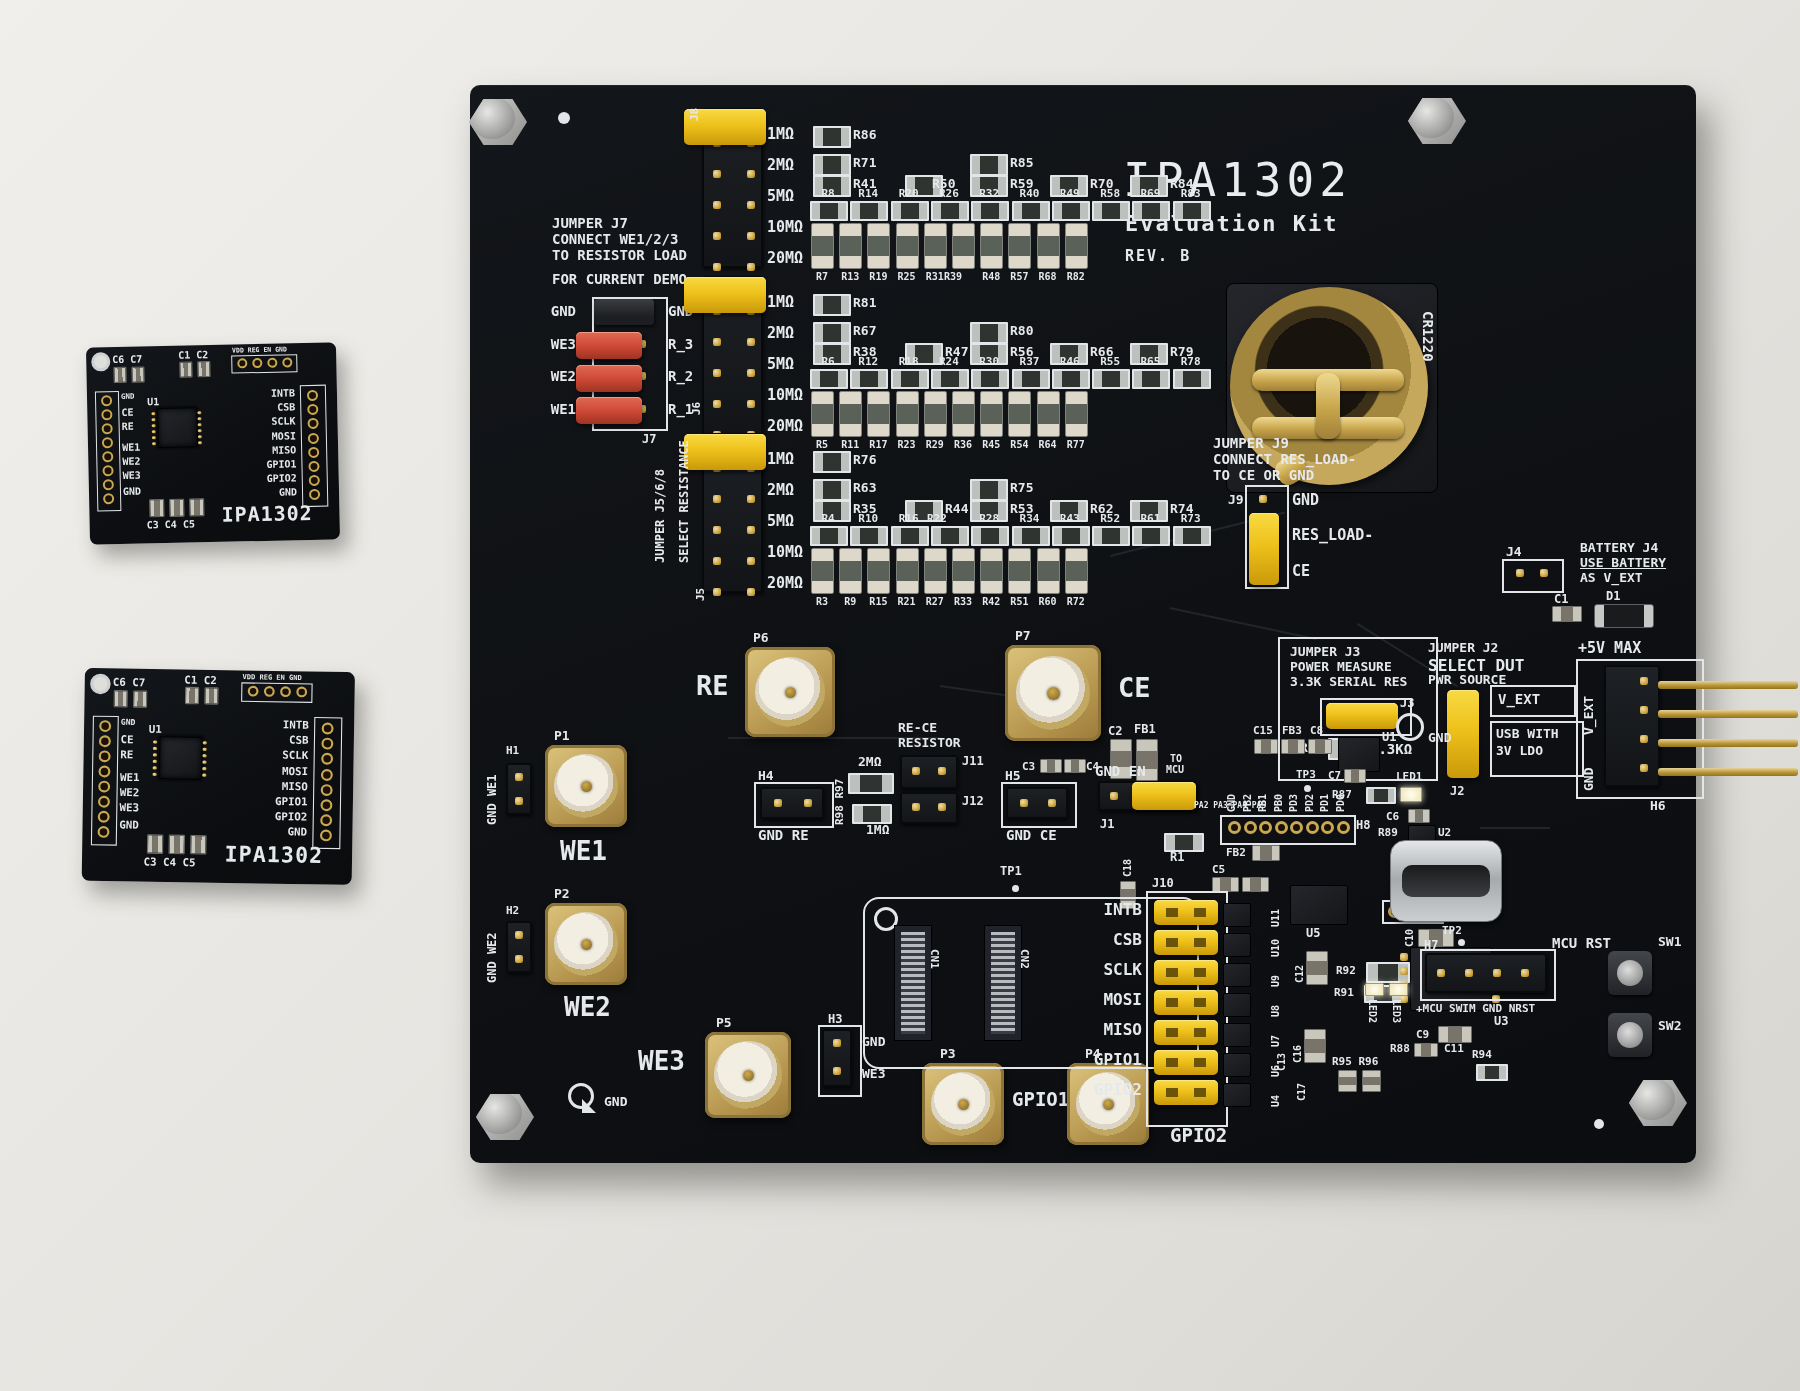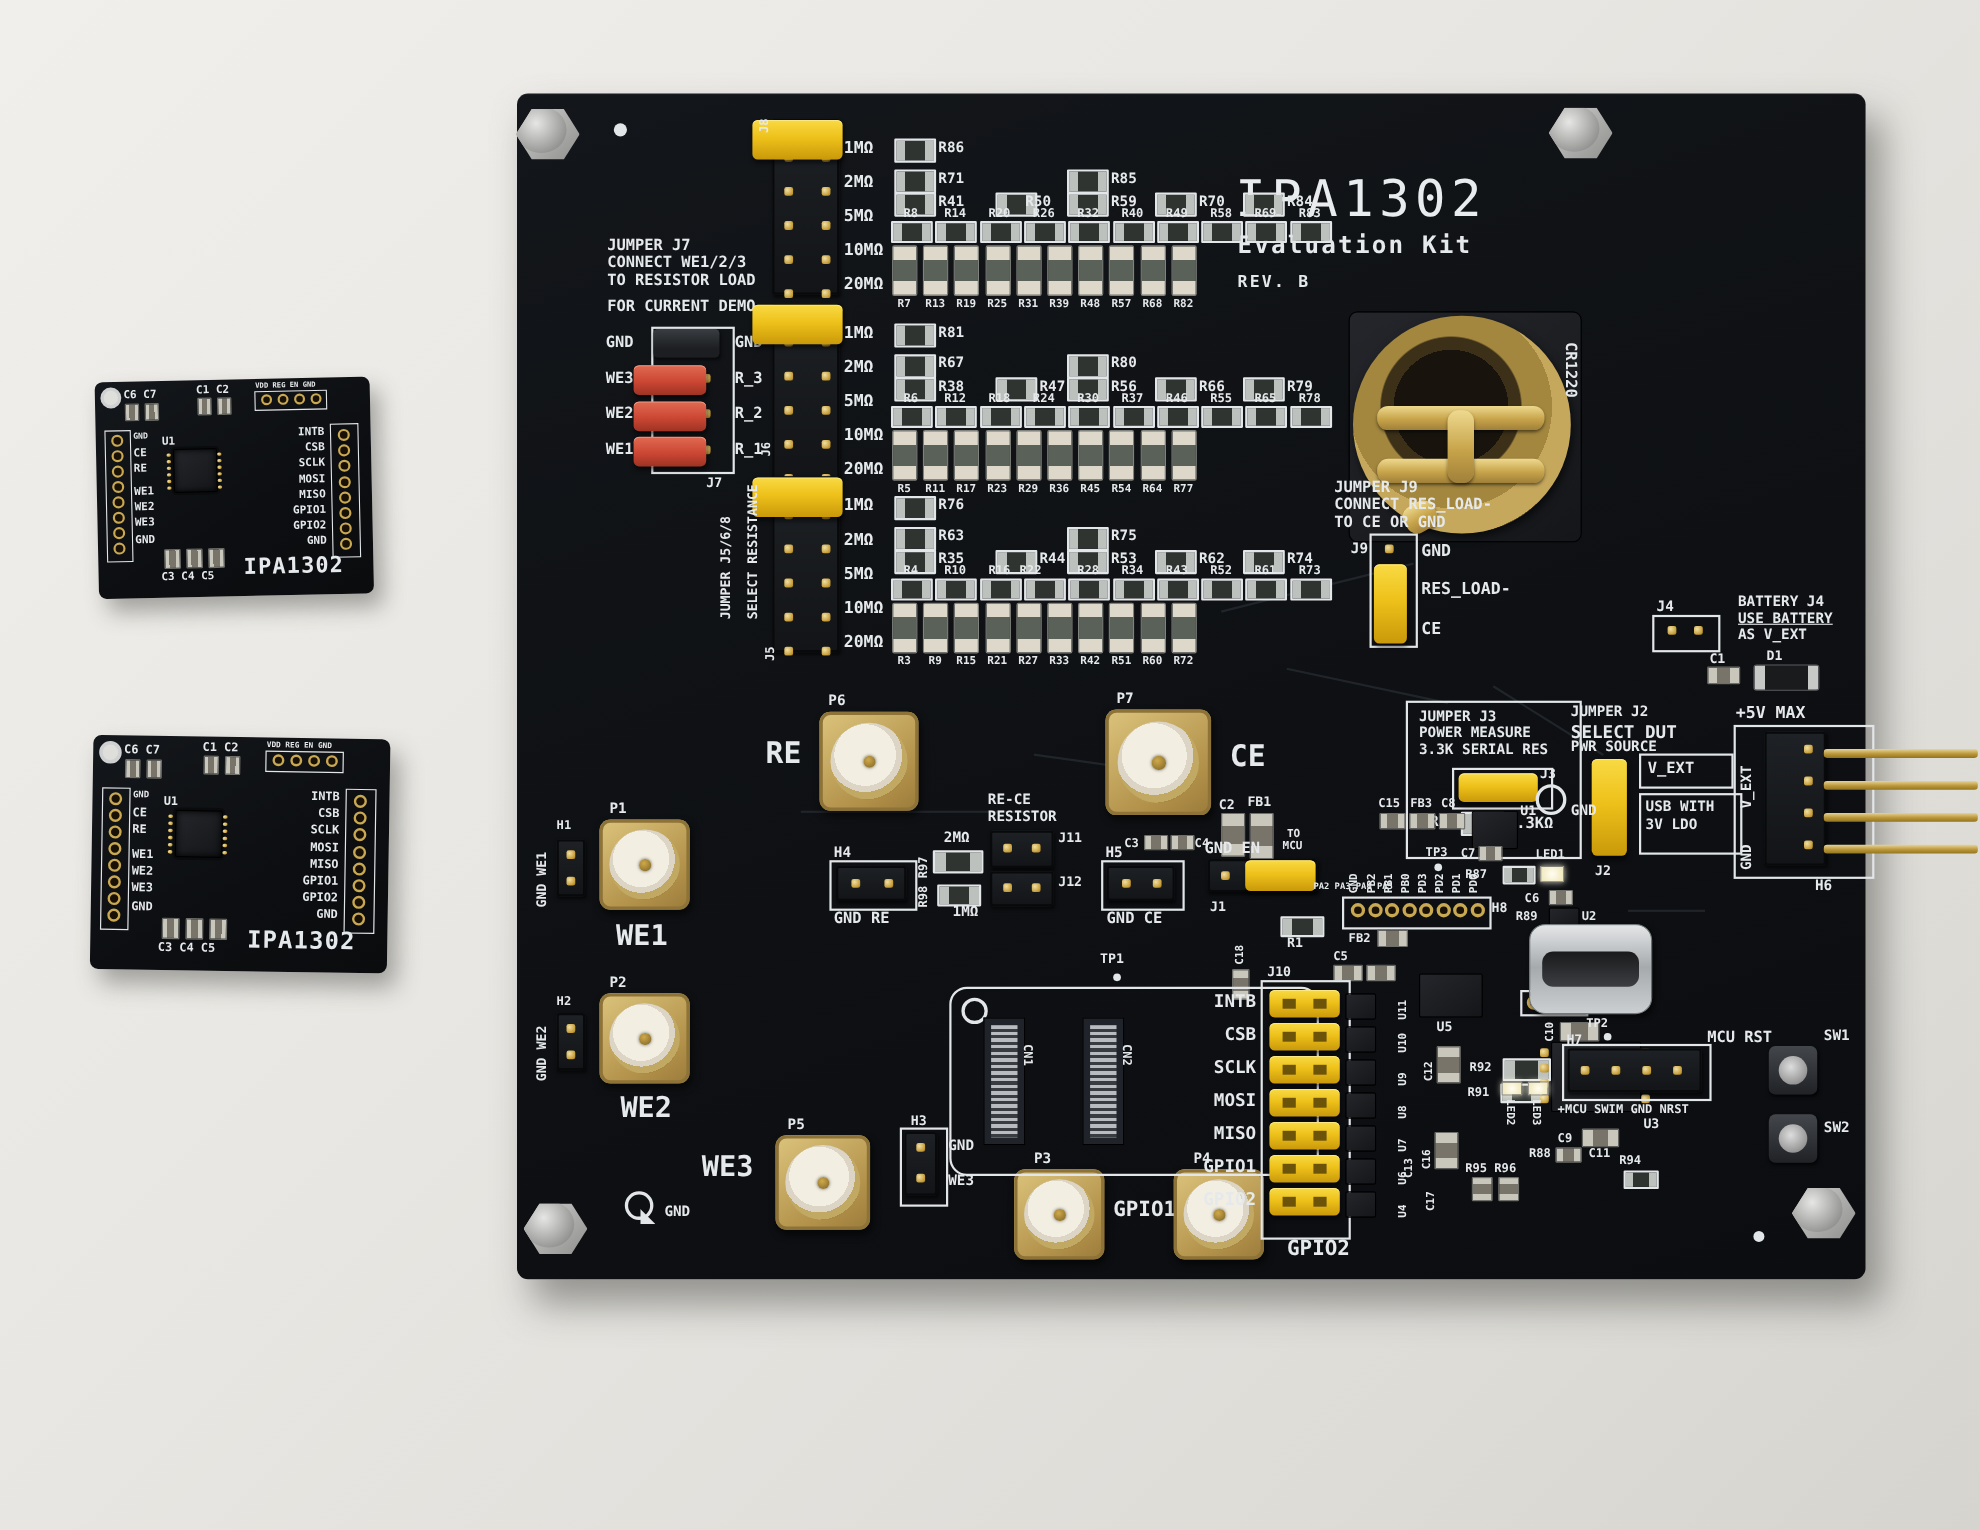--- a/index.html
+++ b/index.html
@@ -172,21 +172,21 @@
       <div class="res" style="left: 460.9px; top: 116px; width: 34px; height: 16px;"></div>
       <div class="resv" style="left: 425.6px; top: 138px; width: 21px; height: 44px;"></div>
       <div class="sk" style="left: 417.6px; top: 186px; font-size: 10px; width: 38px; text-align: center;">R25</div>
       <div class="sk" style="left: 497.2px; top: 103px; font-size: 11px; width: 44px; text-align: center;">R32</div>
       <div class="res" style="left: 501.2px; top: 116px; width: 34px; height: 16px;"></div>
       <div class="resv" style="left: 453.8px; top: 138px; width: 21px; height: 44px;"></div>
       <div class="sk" style="left: 445.8px; top: 186px; font-size: 10px; width: 38px; text-align: center;">R31</div>
       <div class="sk" style="left: 537.5px; top: 103px; font-size: 11px; width: 44px; text-align: center;">R40</div>
       <div class="res" style="left: 541.5px; top: 116px; width: 34px; height: 16px;"></div>
       <div class="resv" style="left: 482px; top: 138px; width: 21px; height: 44px;"></div>
-      <div class="sk" style="left: 474px; top: 186px; font-size: 10px; width: 38px; text-align: center;">R39</div>
+      <div class="sk" style="left: 474px; top: 186px; font-size: 10px; width: 38px; ">R39</div>
       <div class="sk" style="left: 577.8px; top: 103px; font-size: 11px; width: 44px; text-align: center;">R49</div>
       <div class="res" style="left: 581.8px; top: 116px; width: 34px; height: 16px;"></div>
       <div class="resv" style="left: 510.2px; top: 138px; width: 21px; height: 44px;"></div>
       <div class="sk" style="left: 502.2px; top: 186px; font-size: 10px; width: 38px; text-align: center;">R48</div>
       <div class="sk" style="left: 618.1px; top: 103px; font-size: 11px; width: 44px; text-align: center;">R58</div>
       <div class="res" style="left: 622.1px; top: 116px; width: 34px; height: 16px;"></div>
       <div class="resv" style="left: 538.4px; top: 138px; width: 21px; height: 44px;"></div>
       <div class="sk" style="left: 530.4px; top: 186px; font-size: 10px; width: 38px; text-align: center;">R57</div>
       <div class="sk" style="left: 658.4px; top: 103px; font-size: 11px; width: 44px; text-align: center;">R69</div>
       <div class="res" style="left: 662.4px; top: 116px; width: 34px; height: 16px;"></div>

